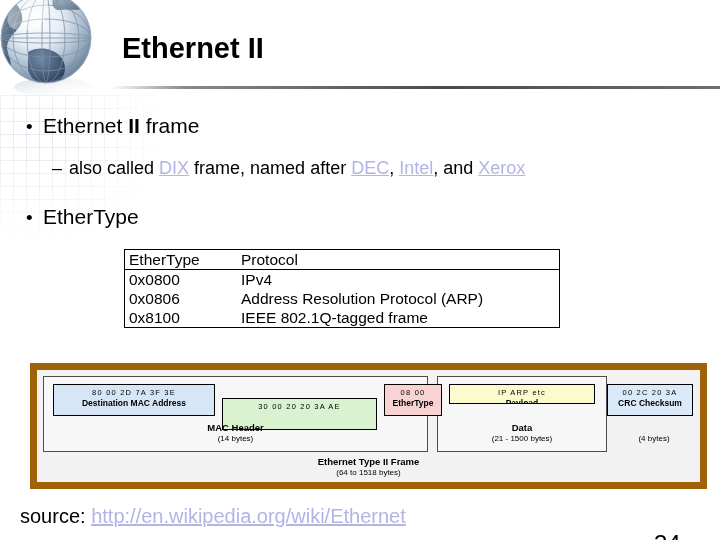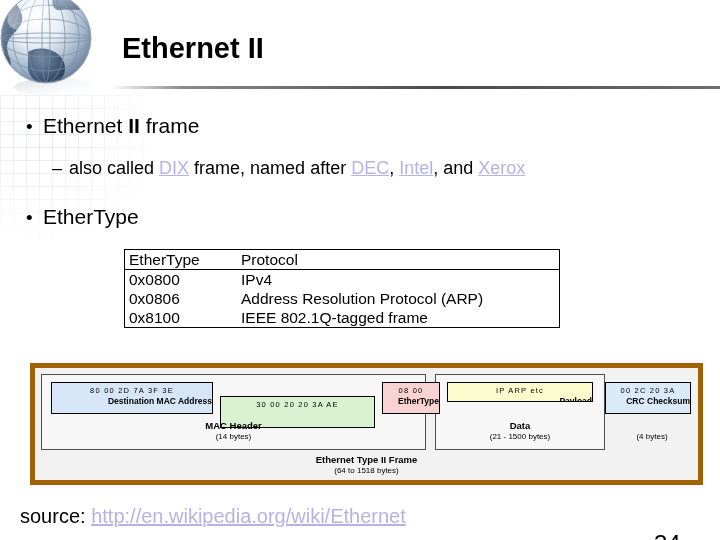--- a/index.html
+++ b/index.html
@@ -129,21 +129,21 @@
   .proto-table tr.head-row td { border-bottom: 1px solid #000000; }
 
   
   .frame-diagram {
     position: absolute;
     left: 30px;
     top: 363px;
     width: 663px;
     height: 112px;
     background: #f2f2f2;
-    border: 5px solid #a16207;
+    border: 7px solid #a16207;
     z-index: 4;
   }
   .fd-group {
     position: absolute;
     border: 1px solid #4d4d4d;
     background: #f7f7f7;
     box-sizing: border-box;
   }
   .fd-field {
     position: absolute;
@@ -159,21 +159,20 @@
     letter-spacing: 1.2px;
     white-space: nowrap;
     margin-top: 3px;
   }
   .fd-name {
     font-size: 8.5px;
     line-height: 11px;
     font-weight: bold;
     color: #000000;
     white-space: nowrap;
-    text-align: right;
   }
   .fd-caption {
     position: absolute;
     text-align: center;
     color: #000000;
   }
   .fd-cap-title {
     font-size: 9.5px;
     font-weight: bold;
     line-height: 12px;

